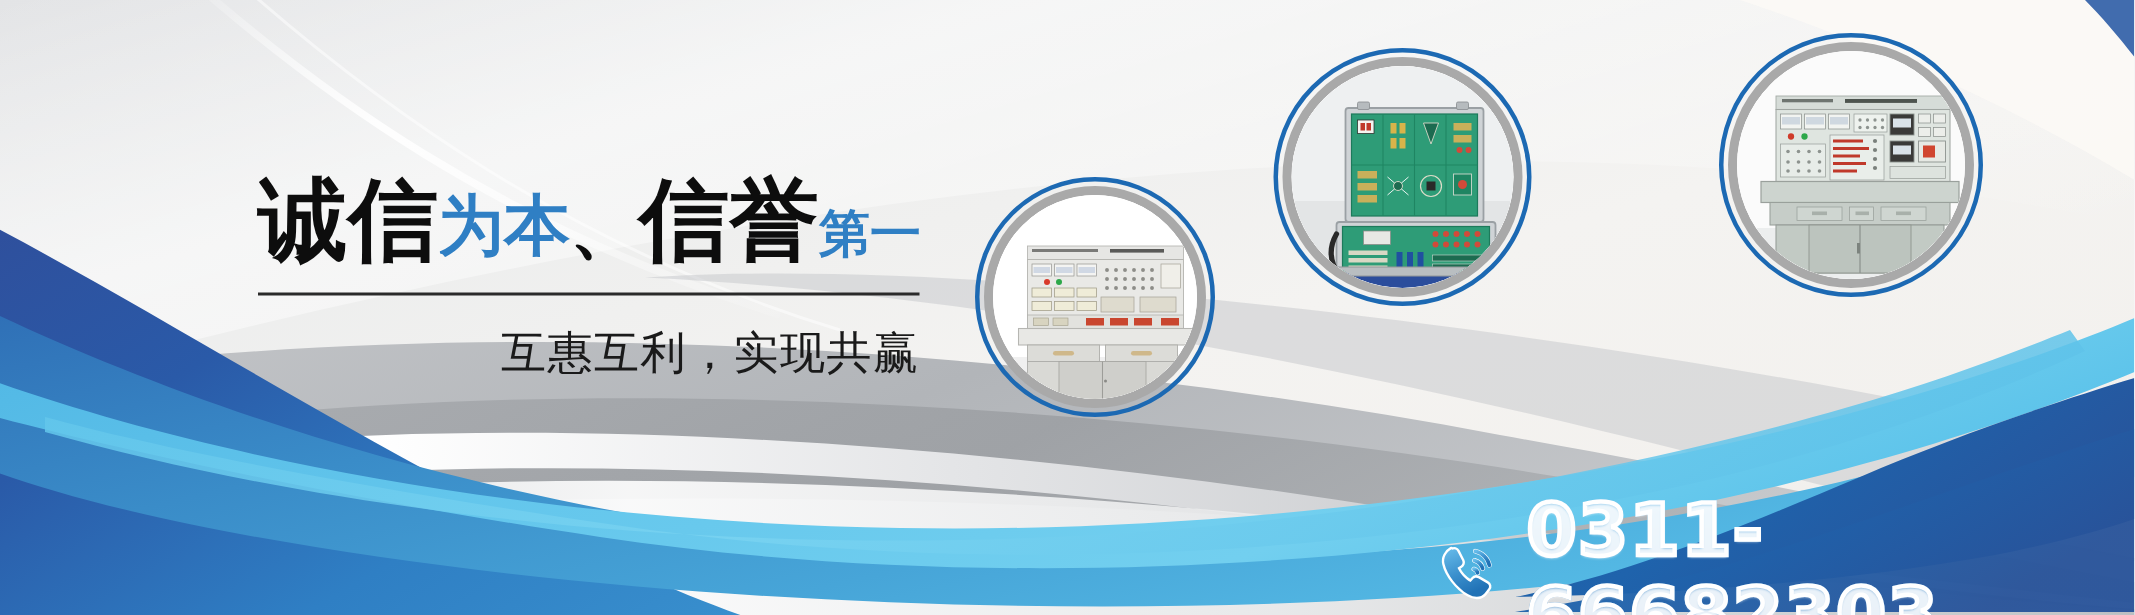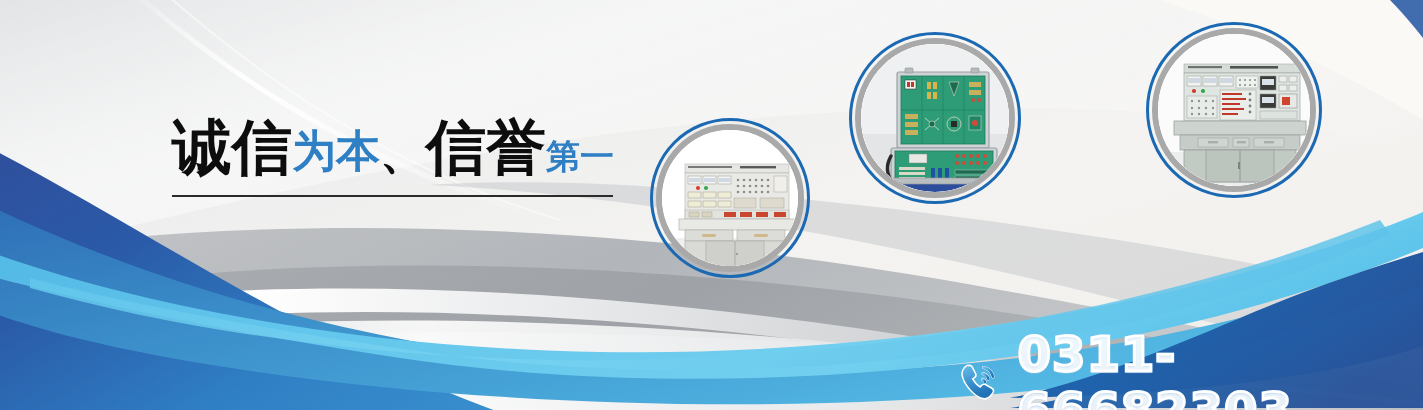--- a/index.html
+++ b/index.html
@@ -263,20 +263,21 @@
              L1423,408 Z" fill="url(#navyBR)" opacity="0.95"></path>
 
     <path d="M1390,0 L1423,0 L1423,38 C1412,24 1400,10 1390,0 Z" fill="#2c5ca6" opacity="0.9"></path>
   </svg>
 
   <div class="text-block">
     <div class="headline">
       <span class="big">诚信</span><span class="accent">为本</span><span class="punct">、</span><span class="big">信誉</span><span class="accent-sm">第一</span>
     </div>
     <div class="rule"></div>
+    <div class="subline">互惠互利，实现共赢</div>
   </div>
 
   <div class="circle" id="c1" style="left:650px; top:118px; width:160px; height:160px;">
     <div class="ring-blue"></div>
     <div class="ring-gray">
       <div class="photo">
         <svg viewBox="0 0 148 148" width="148" height="148">
           <rect x="0" y="0" width="148" height="148" fill="#ffffff"></rect>
           <rect x="0" y="108" width="148" height="40" fill="#f0f0f0"></rect>
 

